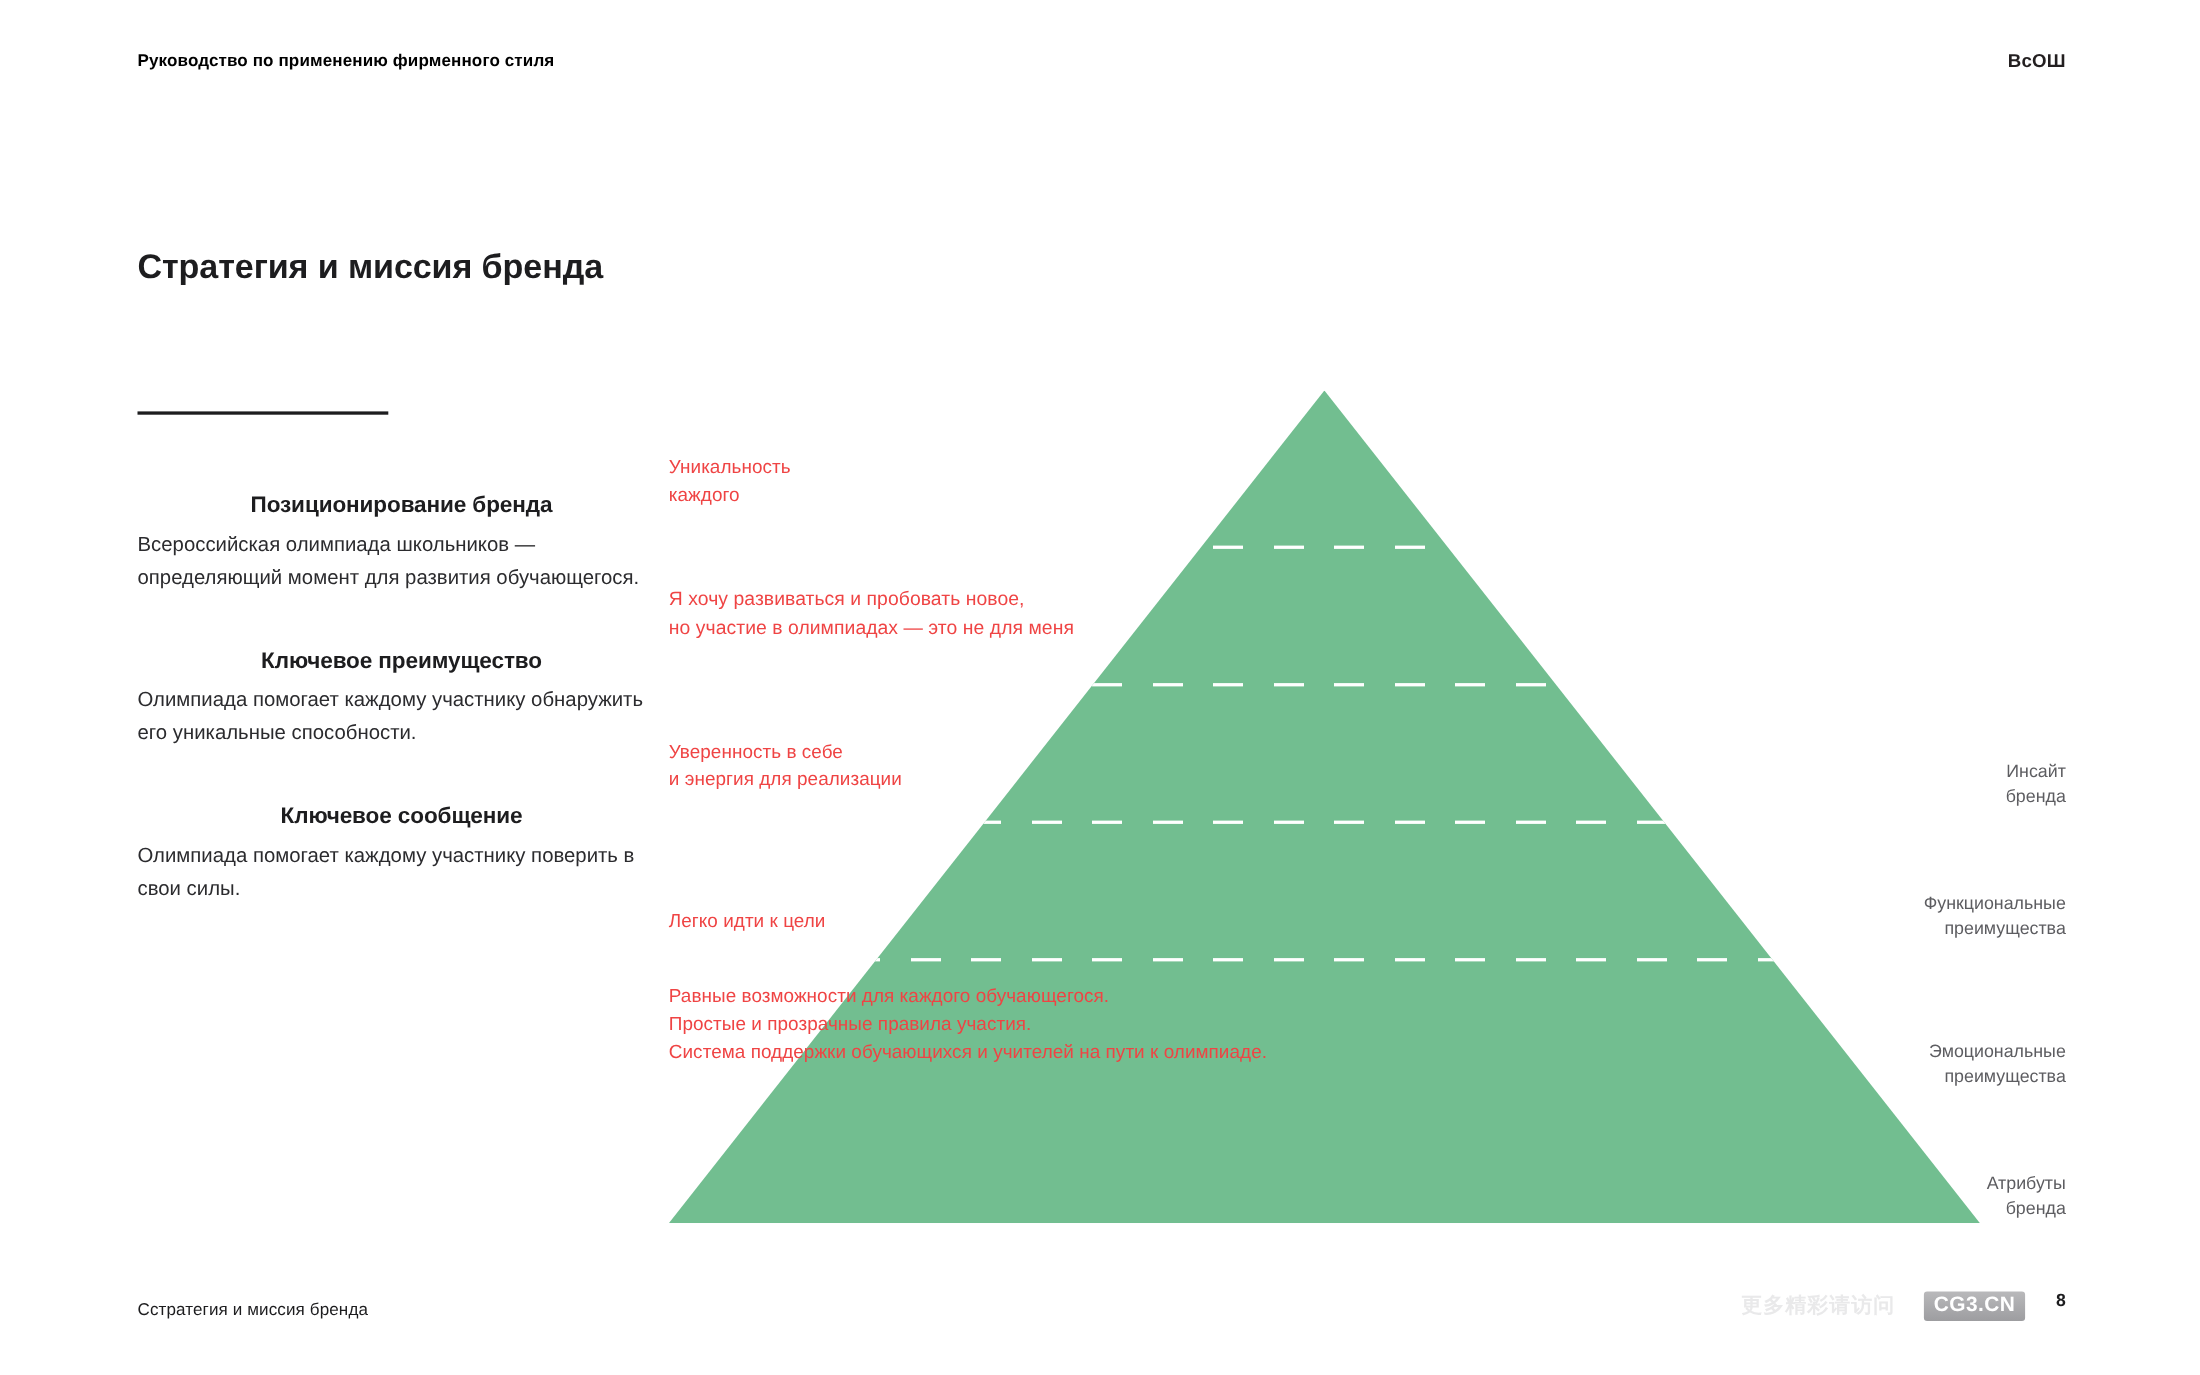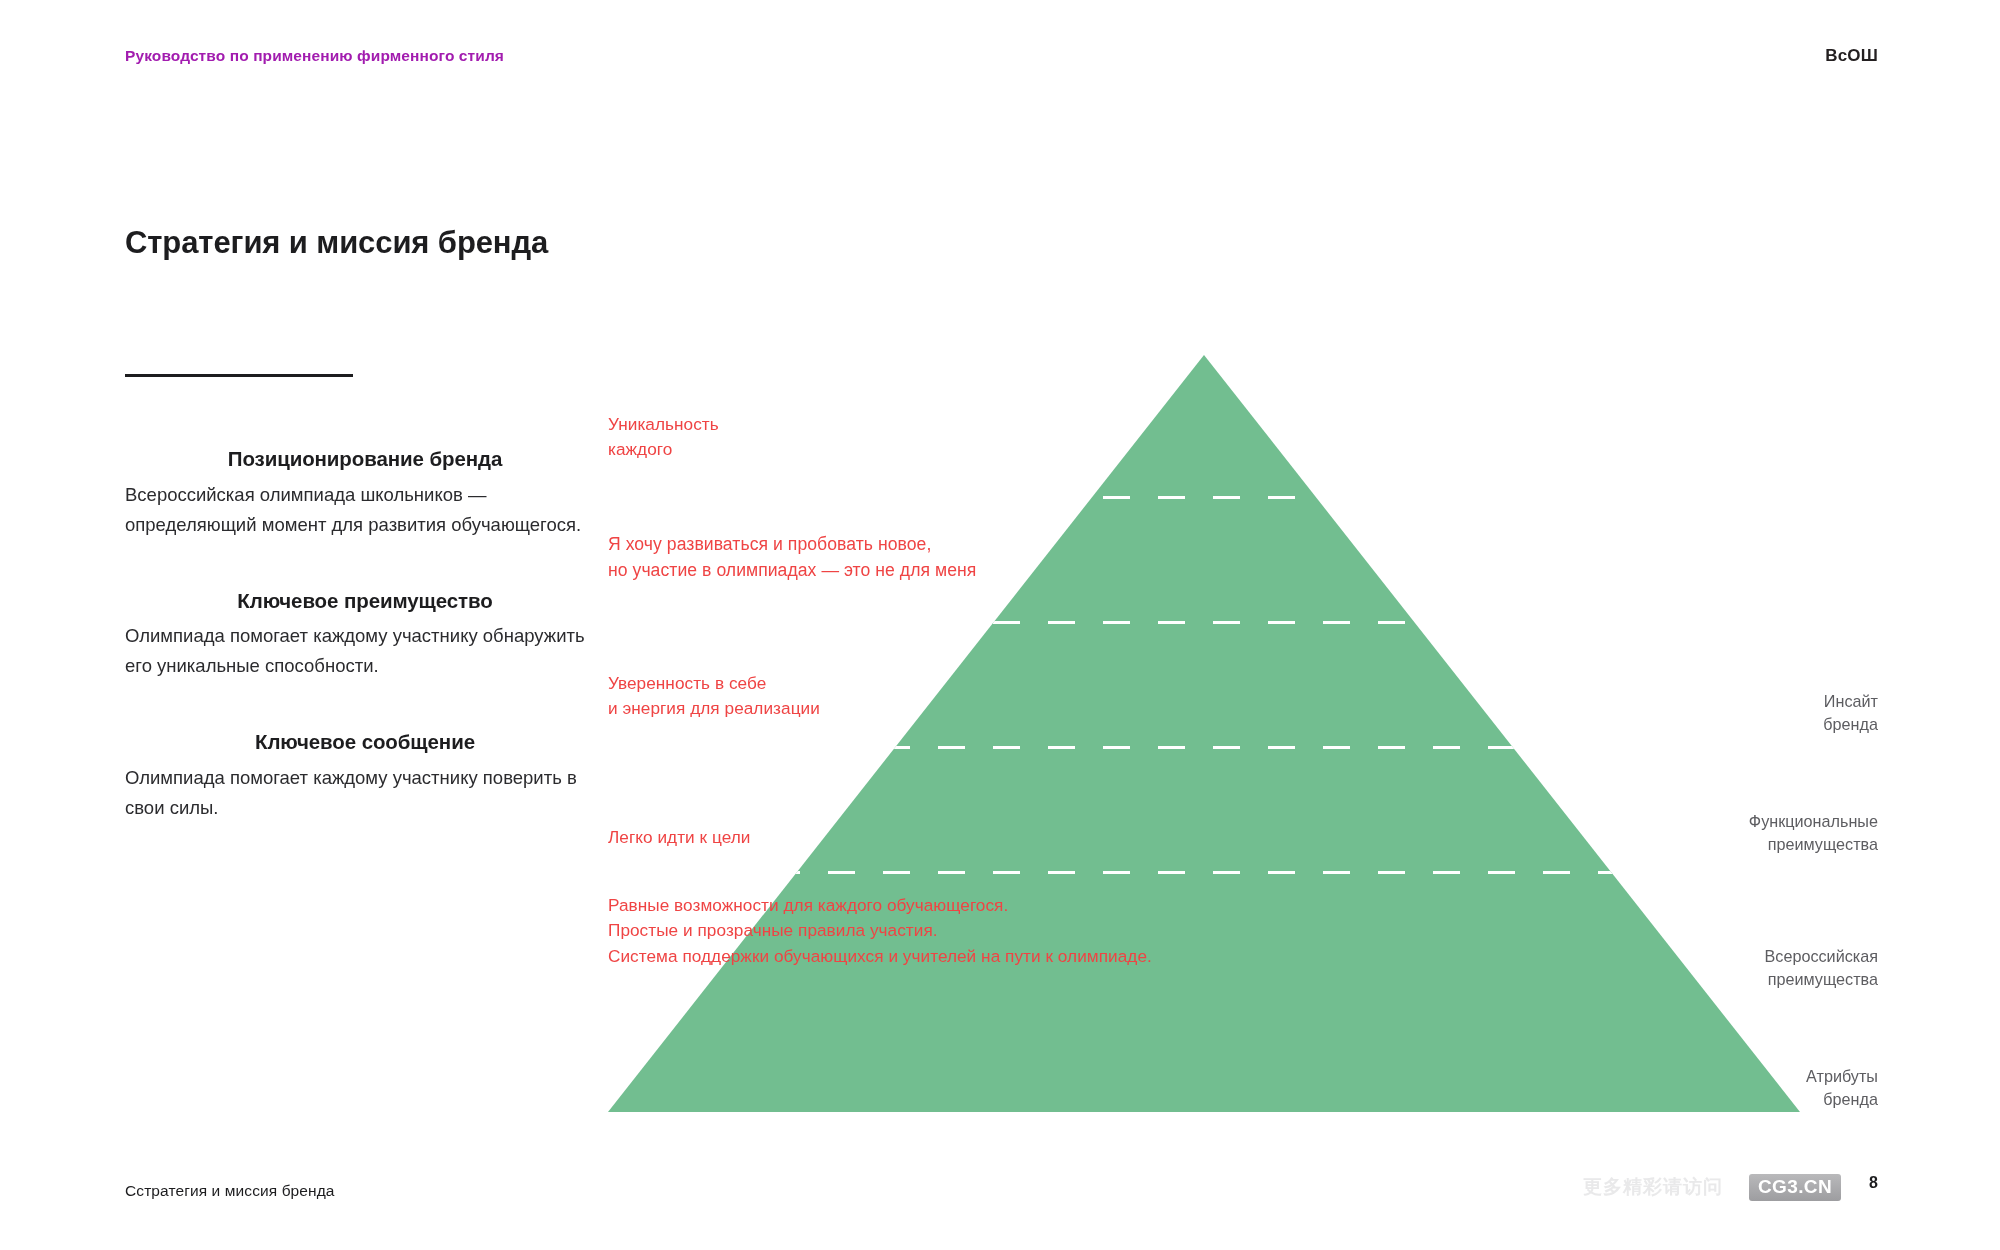--- a/index.html
+++ b/index.html
@@ -13,21 +13,21 @@
   .page {
     position:relative;
     width:2000px; height:1250px;
     background:#ffffff;
     overflow:hidden;
   }
 
   
   .hdr-left {
     position:absolute; left:125px; top:47px;
-    font-size:15.5px; font-weight:700; color:#a21caf;
+    font-size:15.5px; font-weight:700; color:#000000;
     letter-spacing:0.1px; white-space:nowrap;
   }
   .hdr-right {
     position:absolute; right:122px; top:46px;
     font-size:17px; font-weight:700; color:#231f20;
     letter-spacing:0.2px; white-space:nowrap;
   }
 
   
   .page-title {
@@ -205,21 +205,21 @@
     <div>Инсайт</div>
     <div>бренда</div>
   </div>
 
   <div class="side-label s2">
     <div>Функциональные</div>
     <div>преимущества</div>
   </div>
 
   <div class="side-label s3">
-    <div>Всероссийская</div>
+    <div>Эмоциональные</div>
     <div>преимущества</div>
   </div>
 
   <div class="side-label s4">
     <div>Атрибуты</div>
     <div>бренда</div>
   </div>
 
   <div class="ftr-left">Сстратегия и миссия бренда</div>
 

